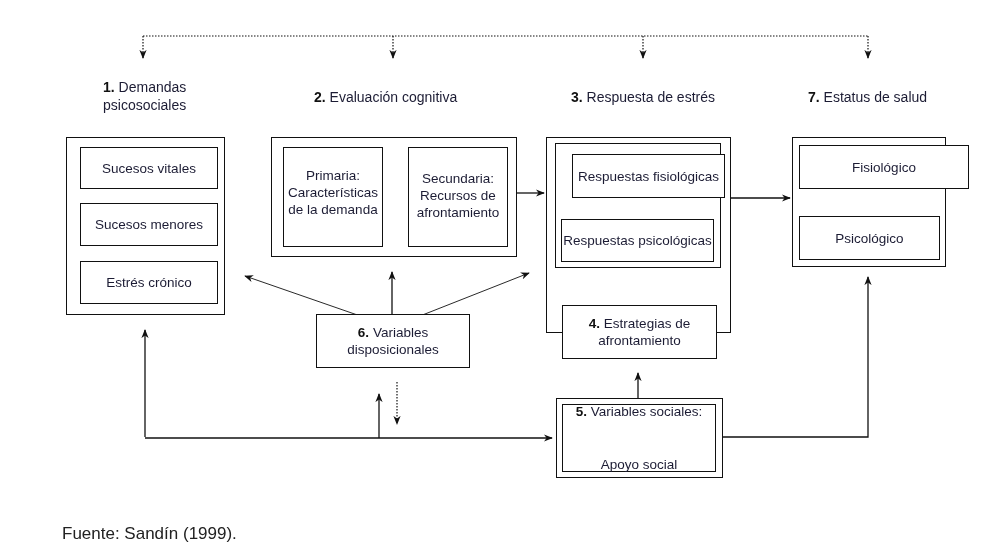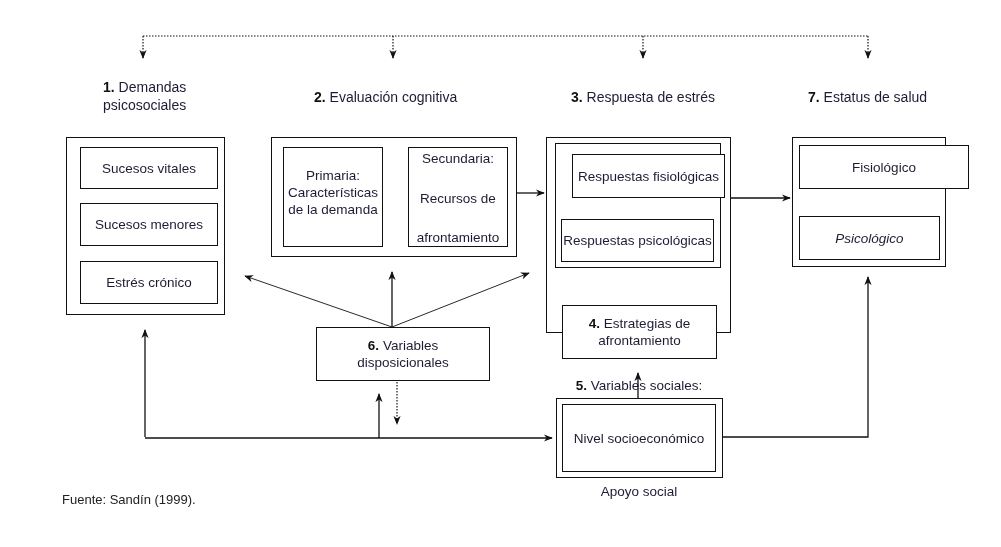--- a/index.html
+++ b/index.html
@@ -4,21 +4,21 @@
 <style>
   html, body { margin: 0; padding: 0; background: #ffffff; }
   body { width: 1001px; height: 547px; position: relative; overflow: hidden;
          font-family: "Liberation Sans", sans-serif; color: #1a1a2e; }
   svg#diagram { position: absolute; left: 0; top: 0; }
   .box { position: absolute; box-sizing: border-box; border: 1.5px solid #111; background: #fff; }
   .txt { position: absolute; font-size: 13.5px; line-height: 17px; text-align: center; color: #1c1c34;
          display: flex; align-items: center; justify-content: center; flex-direction: column; }
   .hdr { position: absolute; font-size: 14px; line-height: 18px; color: #1c1c34; }
   .num { font-weight: bold; color: #111; }
-  .src { position: absolute; left: 62px; top: 492px; font-size: 13px; color: #222; }
+  .src { position: absolute; left: 62px; top: 524px; font-size: 17px; color: #222; }
 </style>
 </head>
 <body>
 
 <svg id="diagram" width="1001" height="547">
   <defs>
     <marker id="ah" viewBox="0 0 10 10" refX="9" refY="5" markerWidth="9" markerHeight="9" orient="auto-start-reverse" markerUnits="userSpaceOnUse">
       <path d="M0,1 L10,5 L0,9 L3,5 Z" fill="#111"></path>
     </marker>
   </defs>
@@ -90,21 +90,21 @@
 <div class="box txt" style="left:80px; top:261px; width:138px; height:43px;">
     <span>Estrés crónico</span>
   </div>
 
 <div class="box" style="left:271px; top:137px; width:246px; height:120px;"></div>
 <div class="box txt" style="left:283px; top:147px; width:100px; height:100px; justify-content:flex-start; padding-top:19px;">
   <span>Primaria:</span>
   <span>Características</span>
   <span>de la demanda</span>
 </div>
-<div class="box txt" style="left:408px; top:147px; width:100px; height:100px; justify-content:space-between; padding-top:2px;">
+<div class="box txt" style="left:408px; top:147px; width:100px; height:100px; justify-content:flex-start; padding-top:22px;">
   <span>Secundaria:</span>
   <span>Recursos de</span>
   <span>afrontamiento</span>
 </div>
 
 <div class="box" style="left:546px; top:137px; width:185px; height:196px;"></div>
 <div class="box" style="left:555px; top:143px; width:166px; height:125px;"></div>
 <div class="box txt" style="left:561px; top:154px; width:153px; height:44px;margin-left:11px;">
     <span>Respuestas fisiológicas</span>
   </div>
@@ -114,29 +114,28 @@
 
 <div class="box txt" style="left:562px; top:305px; width:155px; height:54px;">
   <span><span class="num">4.</span> <span>Estrategias de</span></span>
   <span>afrontamiento</span>
 </div>
 
 <div class="box" style="left:792px; top:137px; width:154px; height:130px;"></div>
 <div class="box txt" style="left:799px; top:145px; width:170px; height:44px;">
     <span>Fisiológico</span>
   </div>
-<div class="box txt" style="left:799px; top:216px; width:141px; height:44px;font-style:italic;">
+<div class="box txt" style="left:799px; top:216px; width:141px; height:44px;">
     <span>Psicológico</span>
   </div>
 
-<div class="box txt" style="left:316px; top:327px; width:174px; height:54px;">
+<div class="box txt" style="left:316px; top:314px; width:154px; height:54px;">
   <span><span class="num">6.</span> <span>Variables</span></span>
   <span>disposicionales</span>
 </div>
 
 <div class="box" style="left:556px; top:398px; width:167px; height:80px;"></div>
 <div class="box txt" style="left:562px; top:404px; width:154px; height:68px;gap:36px;">
   <span><span class="num">5.</span> <span>Variables sociales:</span></span>
-  <span>Nivel socioeconómico</span>
   <span>Apoyo social</span>
 </div>
 
 <div class="src">Fuente: Sandín (1999).</div>
 
 </body></html>

